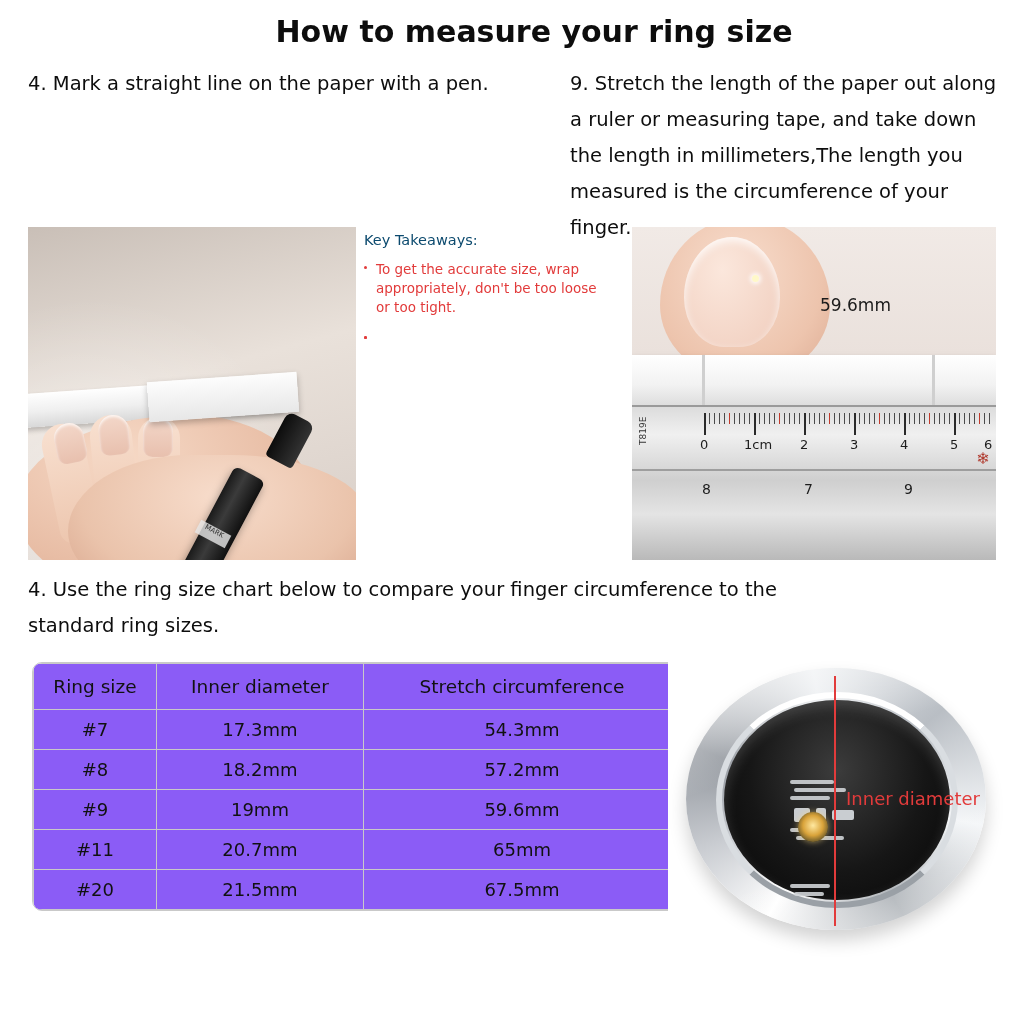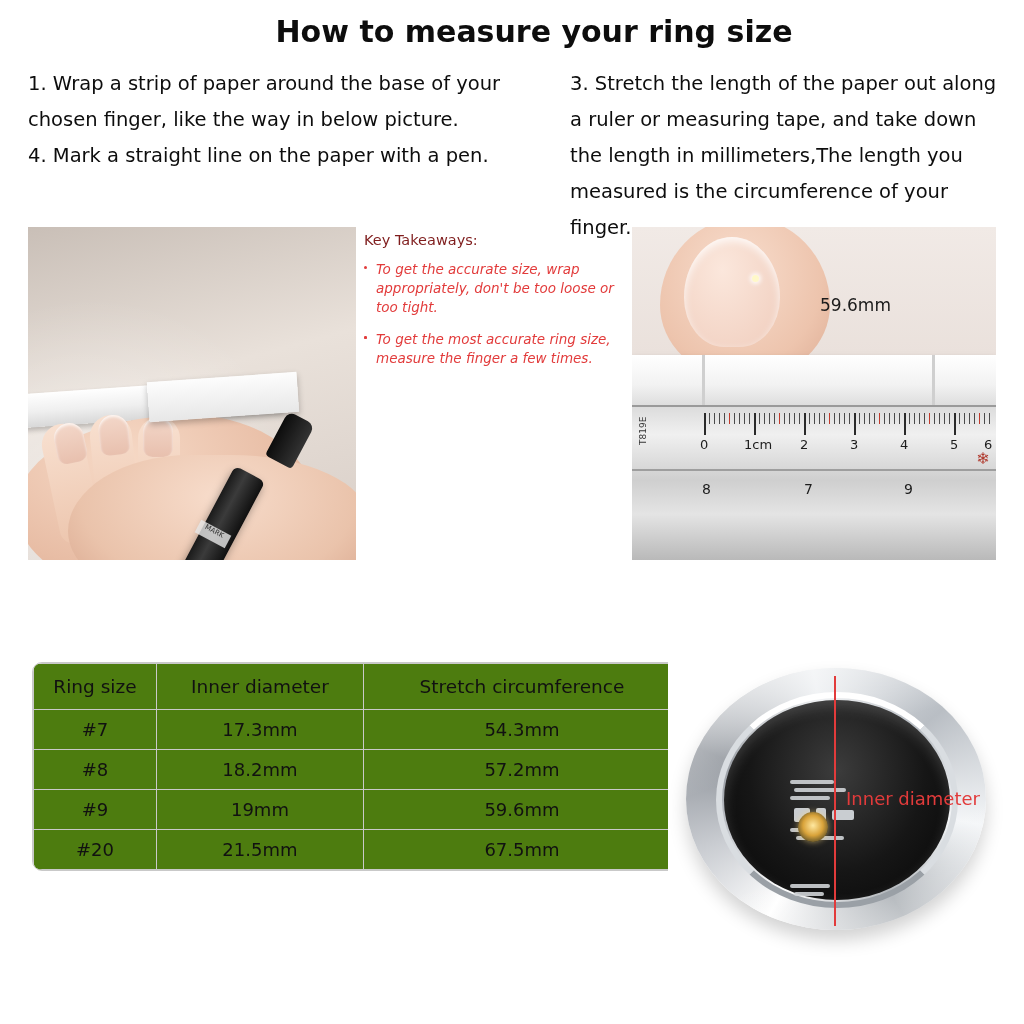--- a/index.html
+++ b/index.html
@@ -90,25 +90,25 @@
     position:absolute; left:168px; top:300px; width:34px; height:14px;
     background:#e8e8e8; transform: rotate(28deg); opacity:.8;
     font-size:7px; color:#333; text-align:center;
   }
 
   
   .takeaways {
     position: absolute; left: 364px; top: 232px; width: 250px;
   }
   .tk-title {
-    font-size: 14.5px; color:#7f1d1d; margin-bottom: 12px;
+    font-size: 14.5px; color:#0c4a6e; margin-bottom: 12px;
   }
   .tk-item {
     position: relative; padding-left: 12px; margin-bottom: 13px;
-    font-size: 13.5px; line-height: 19px; color:#e23b3b;font-style:italic;
+    font-size: 13.5px; line-height: 19px; color:#e23b3b;
   }
   .tk-item .dot {
     position:absolute; left:0; top:6px; width:3px; height:3px;
     background:#e23b3b; border-radius:50%;
   }
 
   
   .photo2 {
     position:absolute; left:632px; top:227px; width:364px; height:333px;
     overflow:hidden;
@@ -187,21 +187,21 @@
     border:1px solid #c9c9c9; border-radius:10px; overflow:hidden;
     background:#f3f3f3;
   }
   table { border-collapse:collapse; width:100%; }
   th, td {
     border:1px solid #c9c9c9;
     text-align:center;
     font-size:18px;
     padding:9px 4px;
     color:#111;
-    background:#4d7c0f;
+    background:#8b5cf6;
   }
   th { font-weight:normal; padding:12px 4px; font-size:18.5px;}
   th:nth-child(1), td:nth-child(1){ width:19%; }
   th:nth-child(2), td:nth-child(2){ width:32%; }
   th:nth-child(3), td:nth-child(3){ width:49%; }
 
   
   .ring-img {
     position:absolute; left:668px; top:648px; width:356px; height:340px;
     overflow:hidden; background:#ffffff;
@@ -259,26 +259,25 @@
   }
 </style>
 </head>
 <body>
 
 <div class="page">
 
   <div class="title">How to measure your ring size</div>
 
   <div class="steps-left">
-    <div>1. Wrap a strip of paper around the base of your chosen finger, like the way in below picture.</div>
     <div>4. Mark a straight line on the paper with a pen.</div>
   </div>
 
   <div class="steps-right">
-    <div>3. Stretch the length of the paper out along  a ruler or measuring tape, and take down the length in millimeters,The length you measured is the circumference of your finger.</div>
+    <div>9. Stretch the length of the paper out along  a ruler or measuring tape, and take down the length in millimeters,The length you measured is the circumference of your finger.</div>
   </div>
 
   <div class="photo1">
     <div class="p1-table"></div>
     <div class="p1-strip"></div>
     <div class="p1-hand-lower"></div>
     <div class="p1-finger" style="left:22px; top:196px; transform:rotate(-12deg);"></div>
     <div class="p1-finger" style="left:66px; top:188px; transform:rotate(-6deg);"></div>
     <div class="p1-finger" style="left:110px; top:190px;"></div>
     <div class="p1-nail" style="left:27px; top:196px; transform:rotate(-12deg);"></div>
@@ -296,21 +295,20 @@
     <div class="tk-title">Key Takeaways:</div>
     <div class="tk-item">
       <span class="dot"></span>
       <span>To get the accurate size, wrap appropriately, don't be too loose or too tight.</span>
     </div>
     <div class="tk-item">
       <span class="dot"></span>
     </div>
     <div class="tk-item">
       <span class="dot"></span>
-      <span>To get the most accurate ring size, measure the finger a few times.</span>
     </div>
   </div>
 
   <div class="photo2">
     <div class="p2-thumb"></div>
     <div class="p2-nail"></div>
     <div class="p2-gem"></div>
     <div class="p2-label">59.6mm</div>
     <div class="p2-paper"></div>
     <div class="p2-paper-edge"></div>
@@ -388,20 +386,21 @@
       <div class="p2-num" style="left:352px;">6</div>
 
       <div class="p2-num2" style="left:70px;">8</div>
       <div class="p2-num2" style="left:172px;">7</div>
       <div class="p2-num2" style="left:272px;">9</div>
 
       <div class="p2-flower">❄</div>
     </div>
   </div>
 
+  <div class="step4">4. Use the ring size chart below to compare your finger circumference to the standard ring sizes.</div>
 
   <div class="tbl-wrap">
     <table>
       <thead>
         <tr>
           <th>Ring size</th>
           <th>Inner diameter</th>
           <th>Stretch circumference</th>
         </tr>
       </thead>
@@ -413,20 +412,25 @@
         </tr>
         <tr>
           <td>#8</td>
           <td>18.2mm</td>
           <td>57.2mm</td>
         </tr>
         <tr>
           <td>#9</td>
           <td>19mm</td>
           <td>59.6mm</td>
+        </tr>
+        <tr>
+          <td>#11</td>
+          <td>20.7mm</td>
+          <td>65mm</td>
         </tr>
         <tr>
           <td>#20</td>
           <td>21.5mm</td>
           <td>67.5mm</td>
         </tr>
       </tbody>
     </table>
   </div>
 

